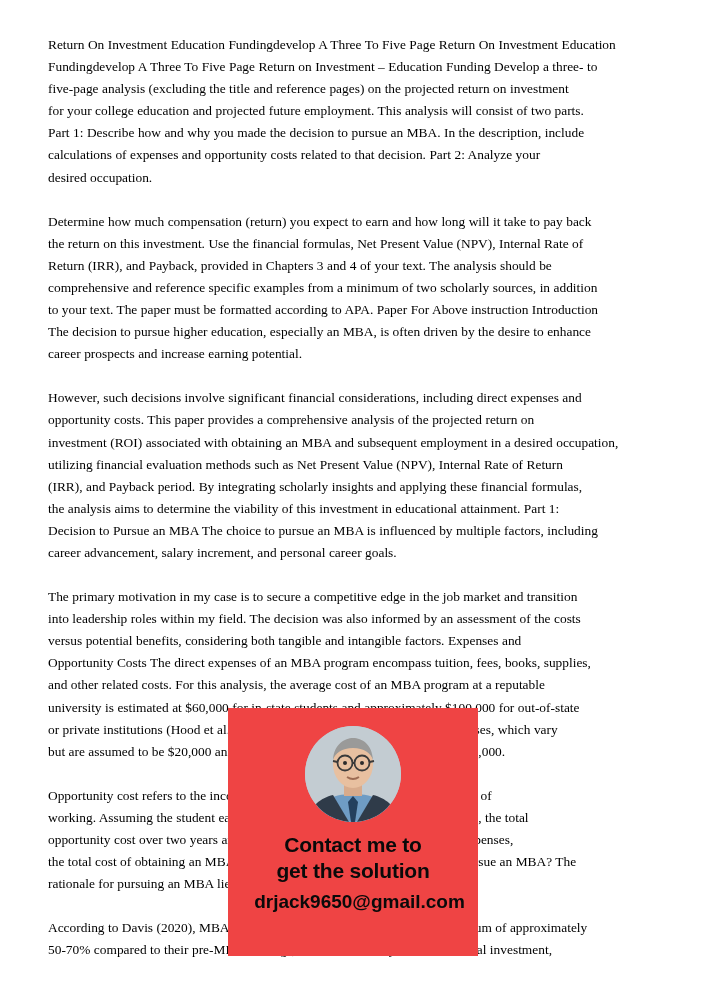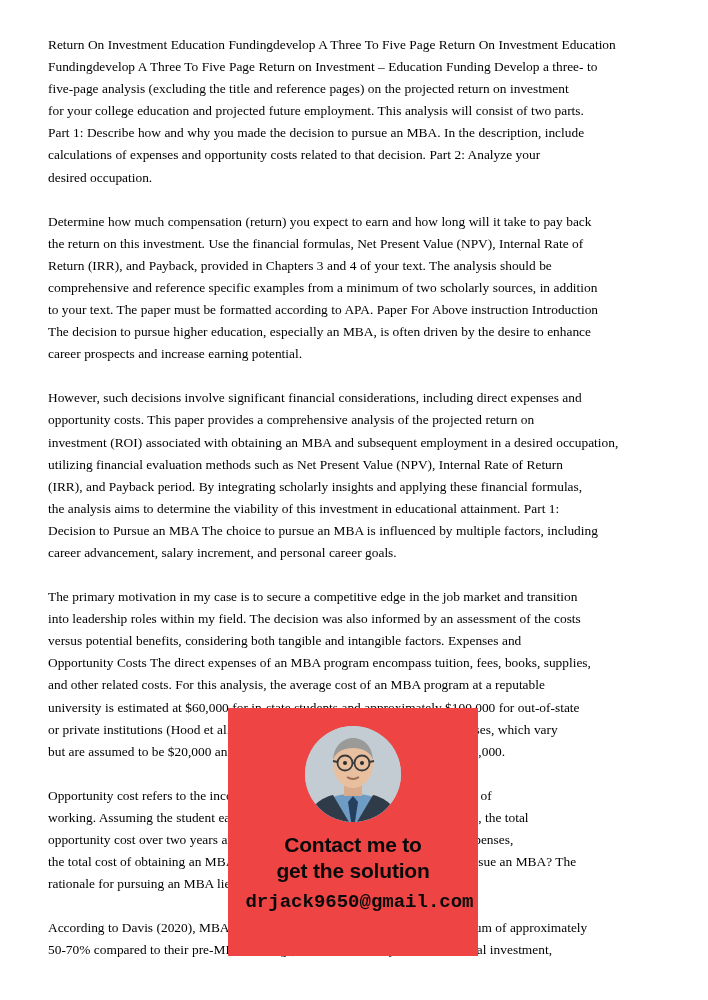--- a/index.html
+++ b/index.html
@@ -72,21 +72,21 @@
   .overlay-line {
     font-family: "Liberation Sans", sans-serif;
     font-weight: bold;
     font-size: 21px;
     line-height: 26px;
     color: #0a0a0a;
     letter-spacing: -0.2px;
   }
   .overlay-email {
     margin-top: 6px;
-    font-family: Liberation Mono, monospace;
+    font-family: Liberation Sans, sans-serif;
     font-weight: bold;
     font-size: 19px;
     line-height: 24px;
     color: #0a0a0a;
     padding-left: 13px;
   }
 </style>
 </head>
 <body>
 

